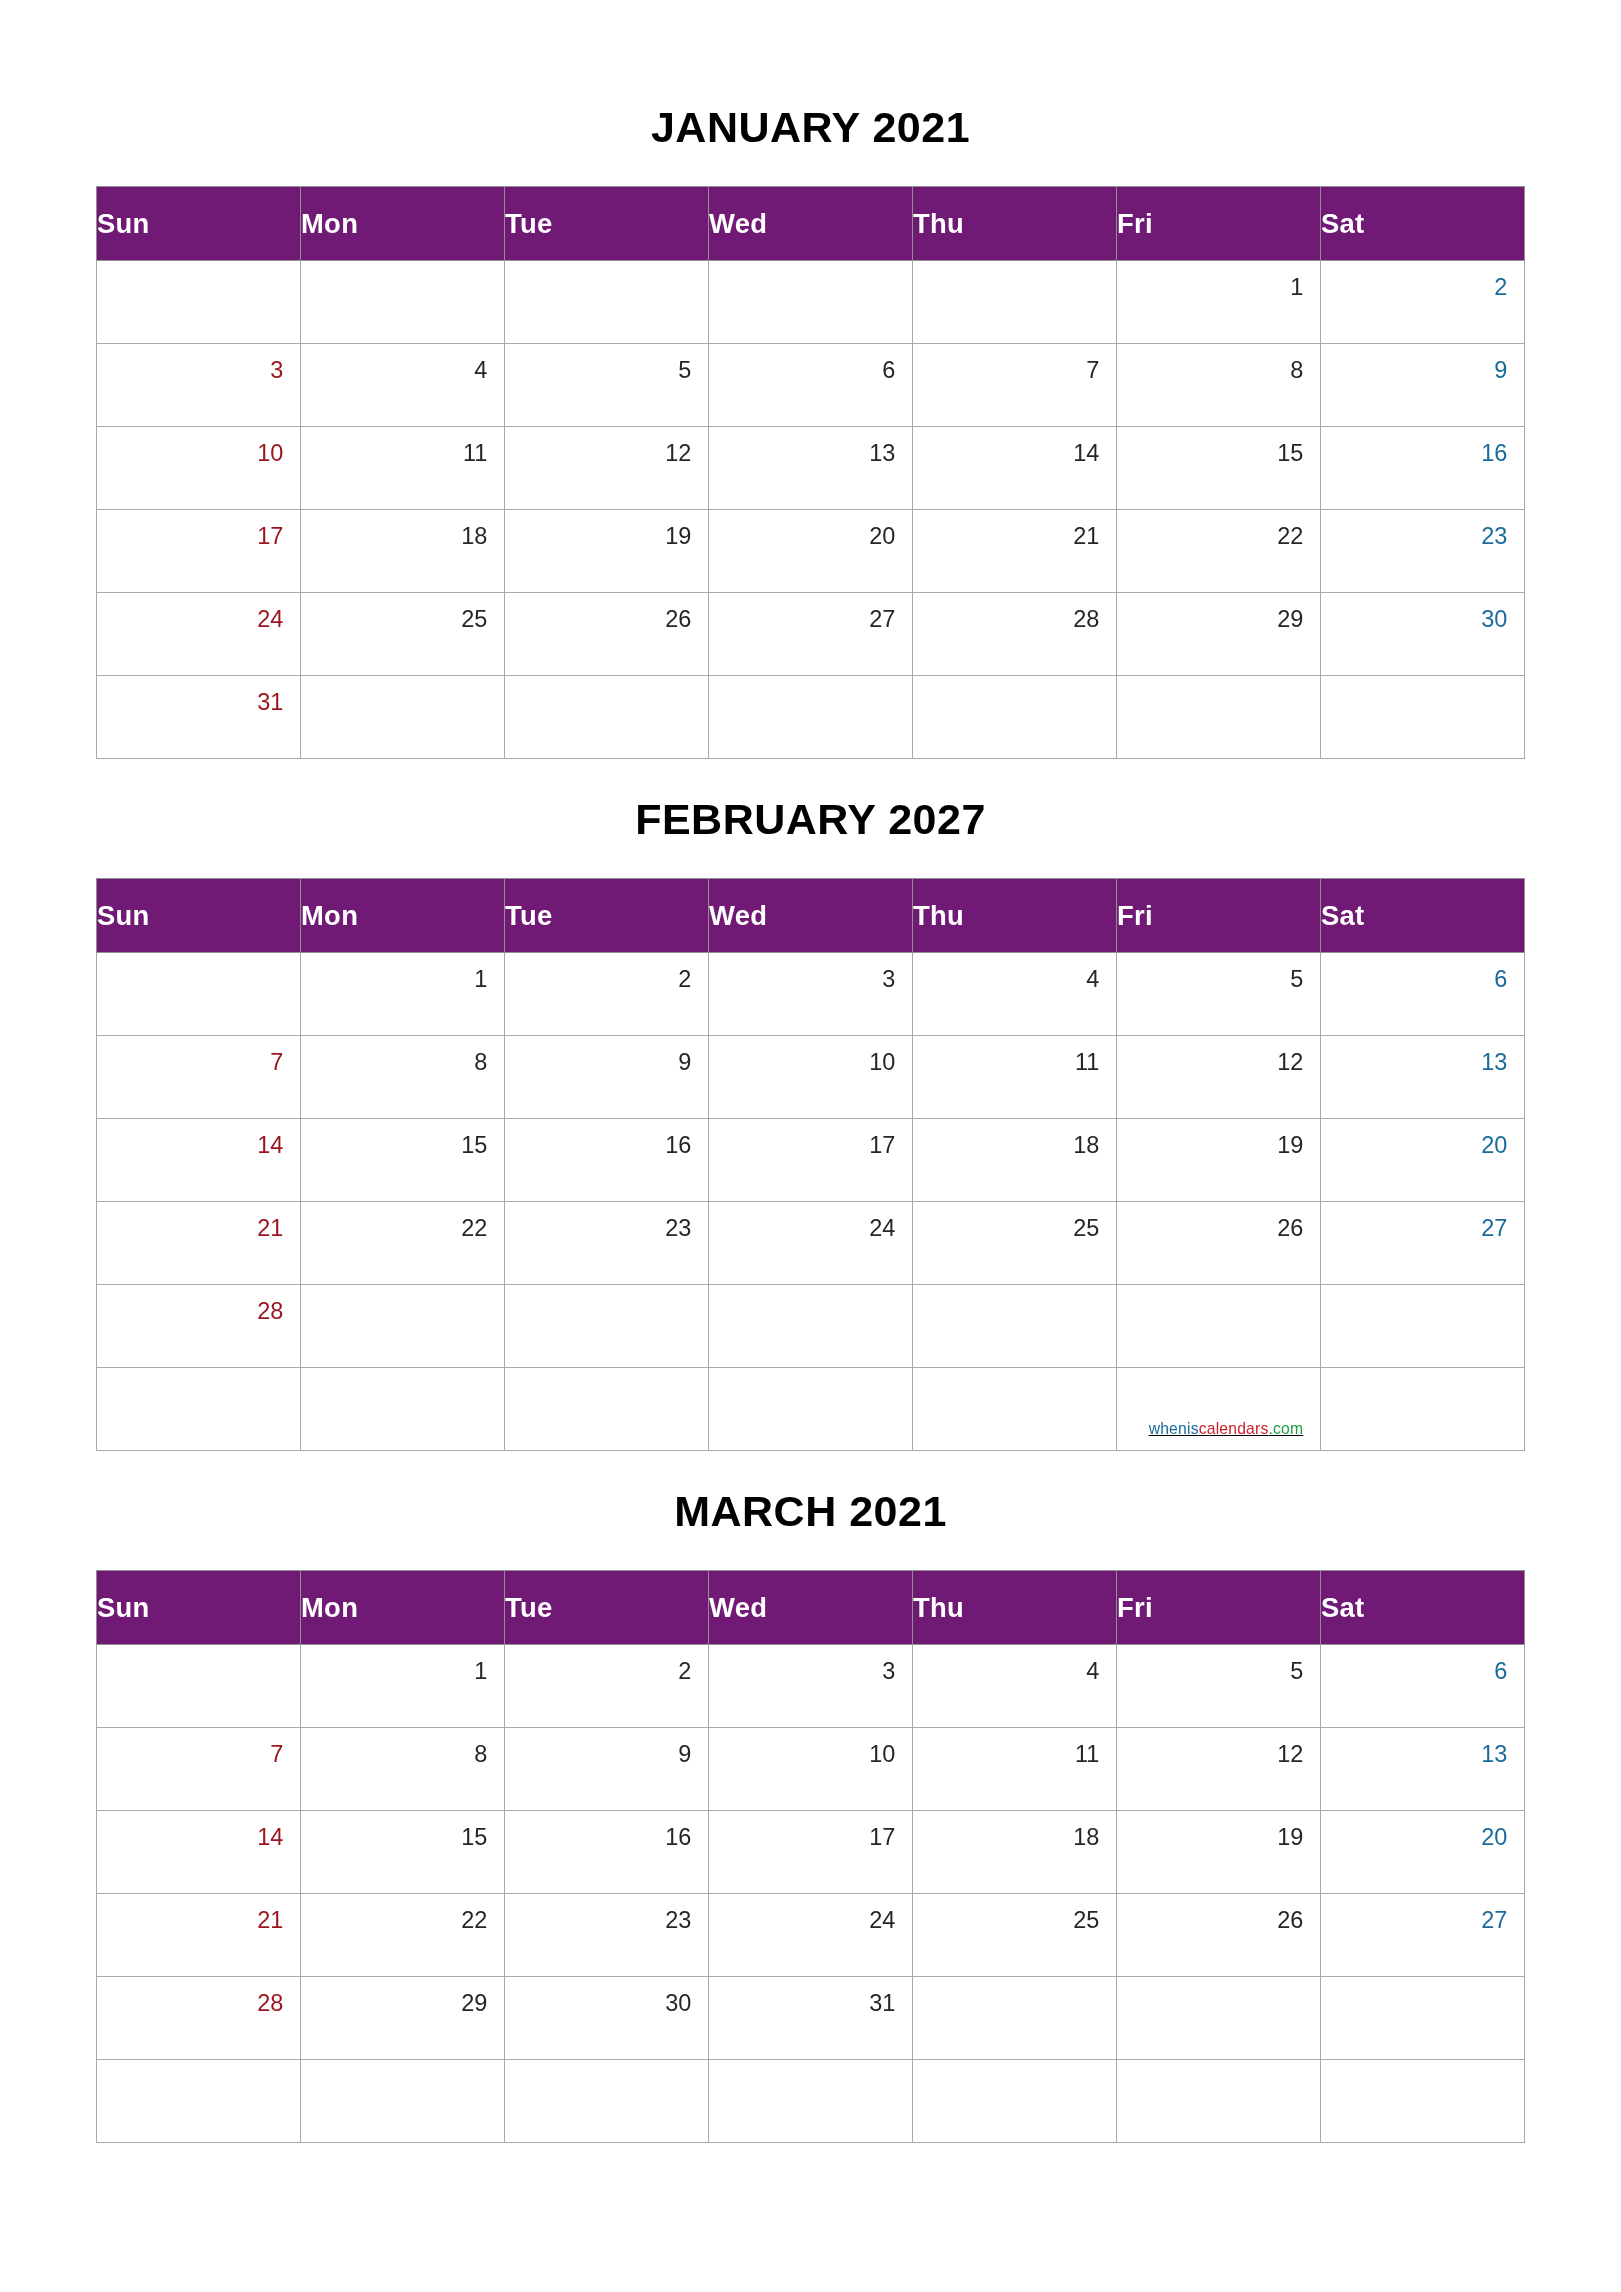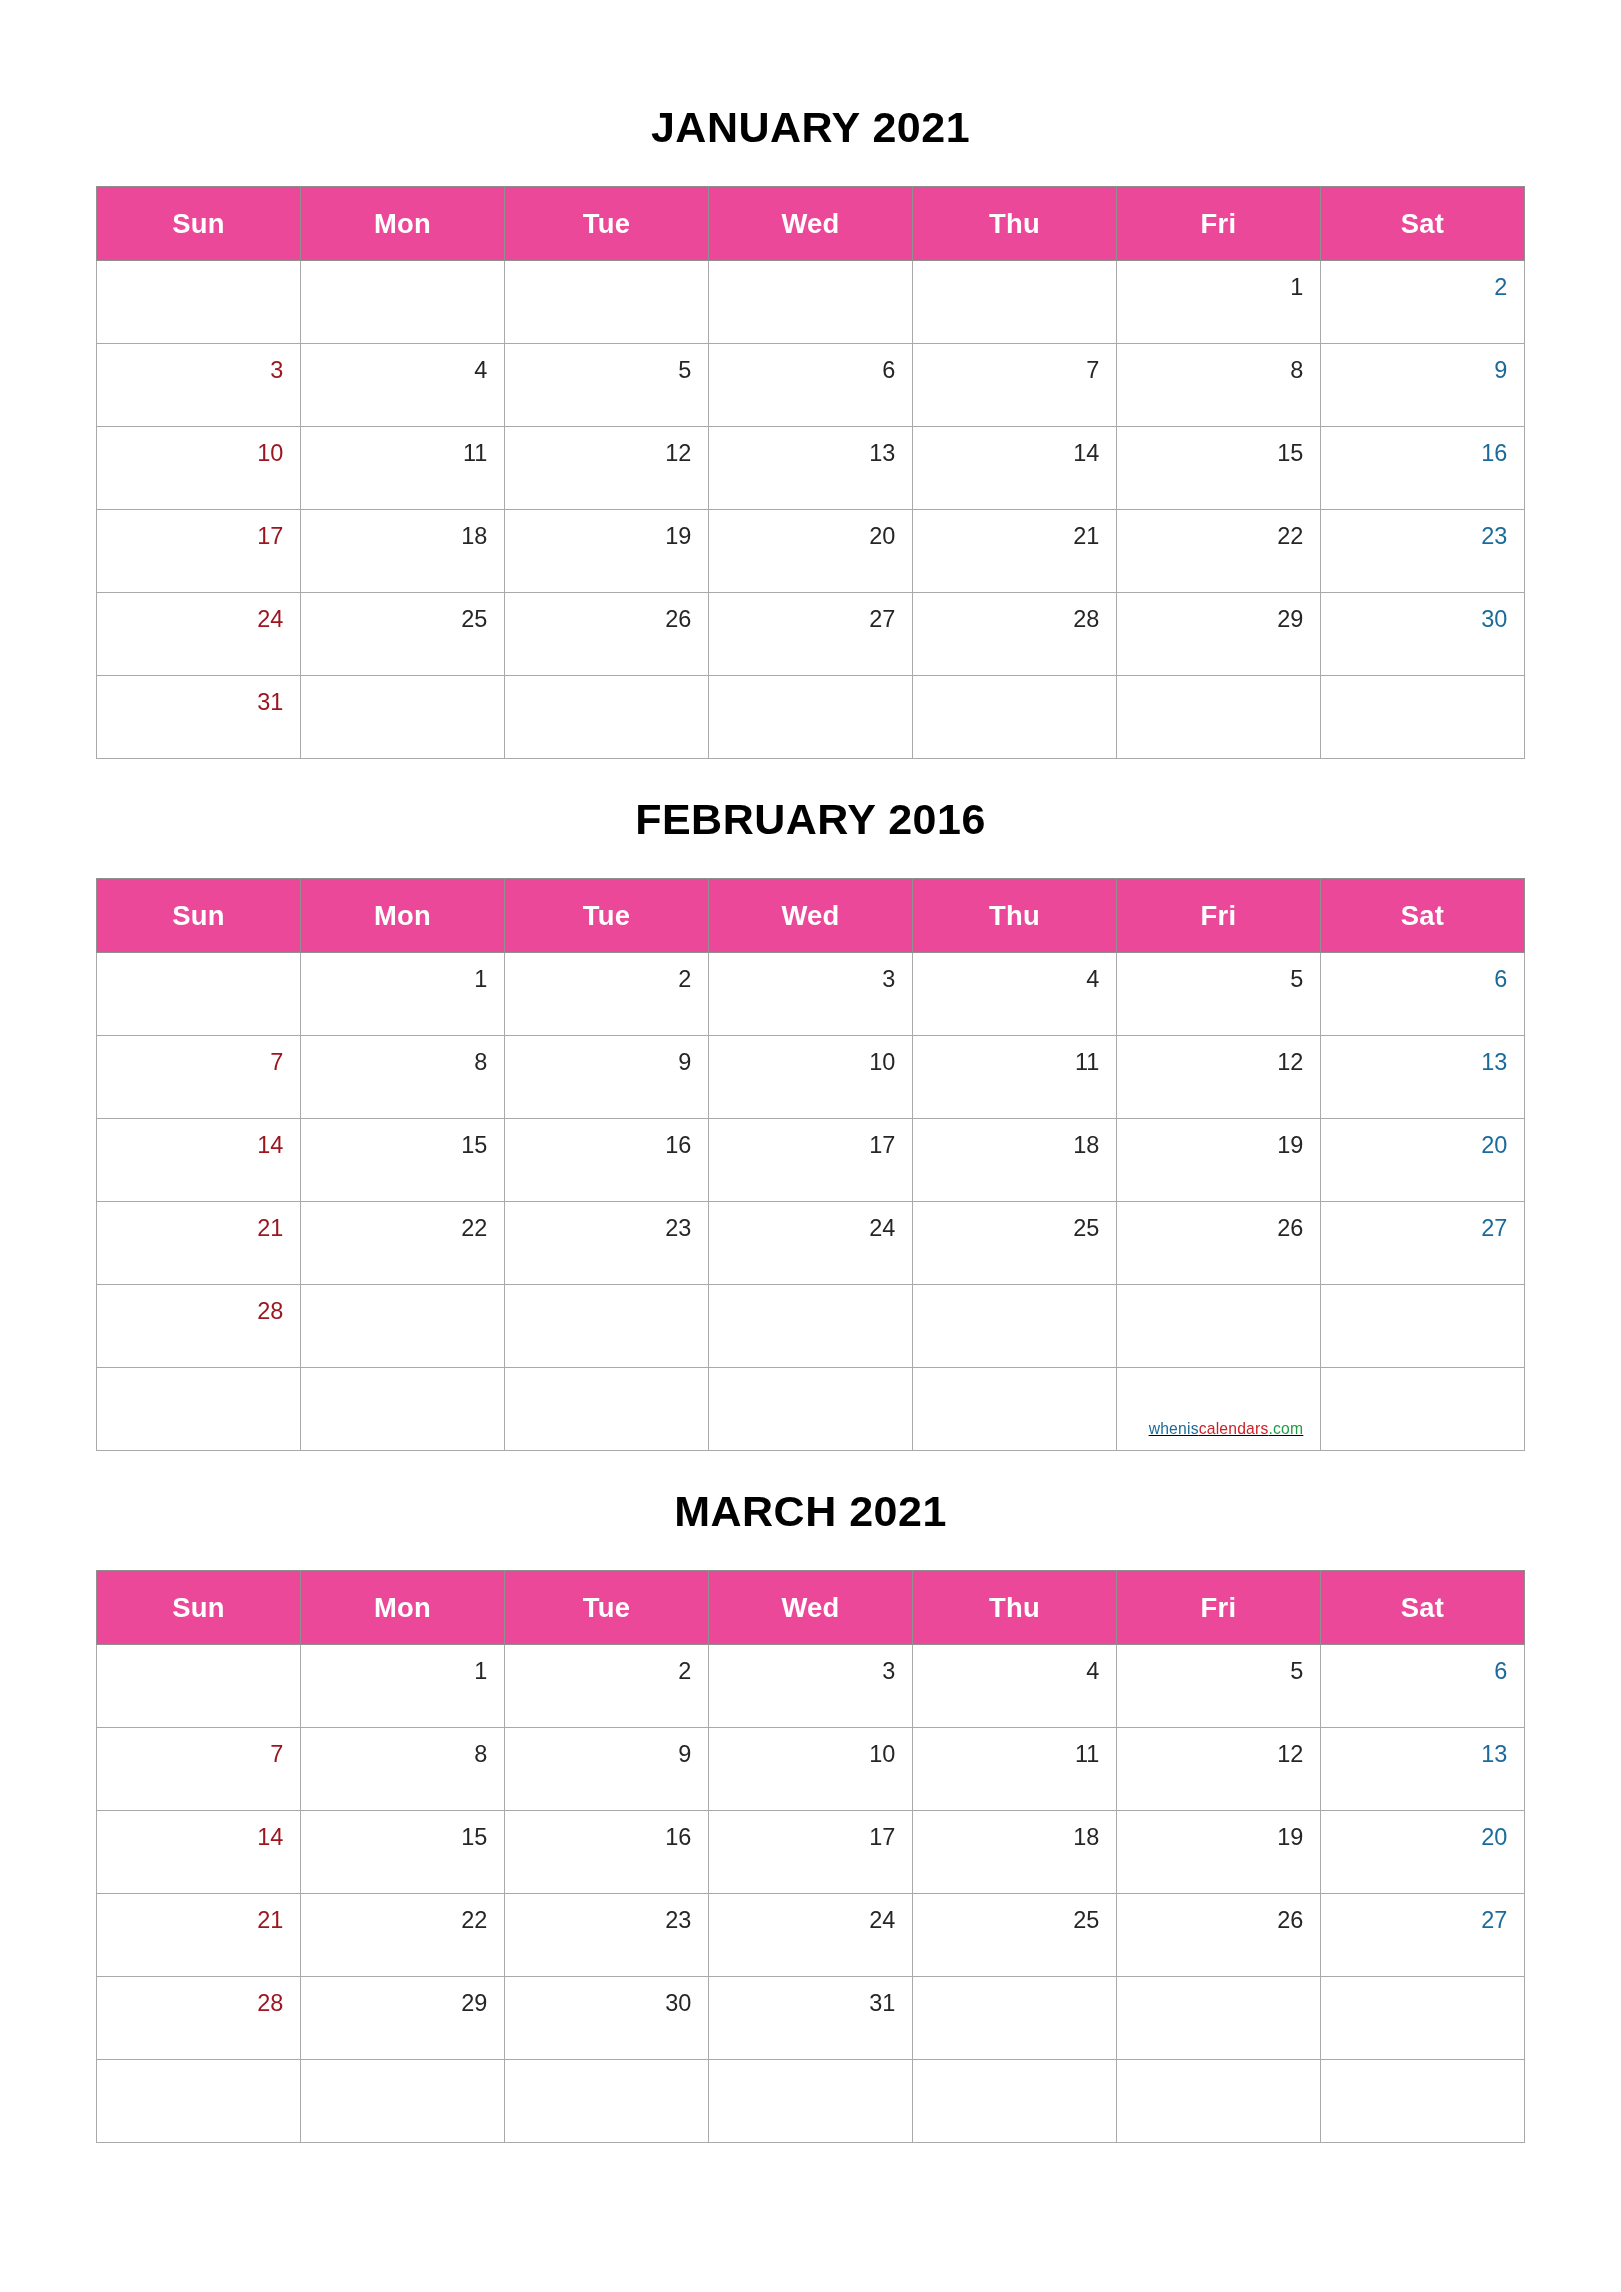--- a/index.html
+++ b/index.html
@@ -40,26 +40,26 @@
     border-collapse: collapse;
     table-layout: fixed;
   }
   table.cal th,
   table.cal td {
     border: 1px solid #a9a9a9;
     padding: 0;
     margin: 0;
   }
   table.cal th {
-    background: #ec4899;
+    background: #701a75;
     color: #ffffff;
     font-size: 27.4px;
     font-weight: bold;
     height: 73px;
-    text-align: center;
+    text-align: left;
     vertical-align: middle;
     border-color: #8f8f8f;
     letter-spacing: 0.3px;
   }
   table.cal td {
     height: 82px;
     vertical-align: top;
     text-align: right;
     background: #ffffff;
     position: relative;
@@ -244,21 +244,21 @@
             </td>
           <td>
               <span class="daynum sat"></span>
             </td>
         </tr>
       </tbody>
     </table>
   </div>
 
   <div class="month-block">
-    <div class="month-title feb">FEBRUARY 2016</div>
+    <div class="month-title feb">FEBRUARY 2027</div>
     <table class="cal">
       <thead>
         <tr>
           <th>Sun</th>
           <th>Mon</th>
           <th>Tue</th>
           <th>Wed</th>
           <th>Thu</th>
           <th>Fri</th>
           <th>Sat</th>

